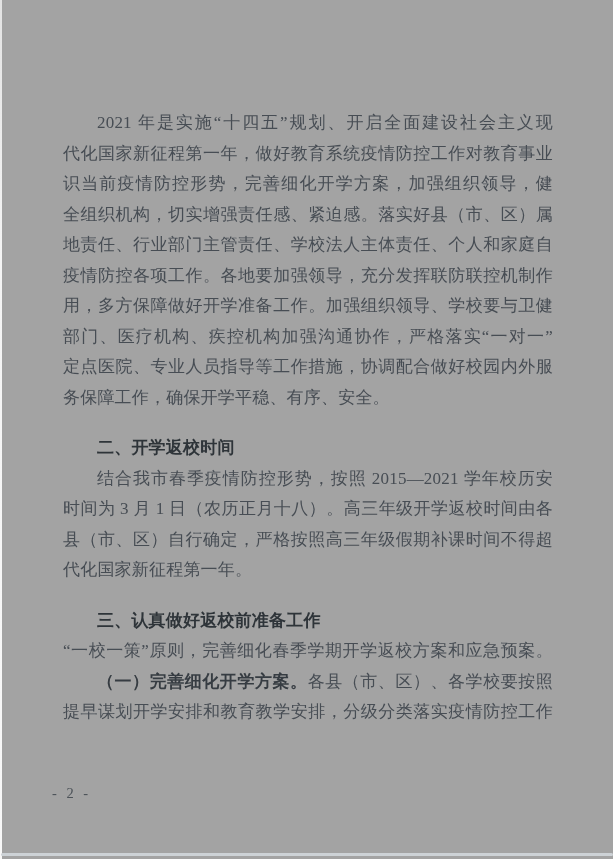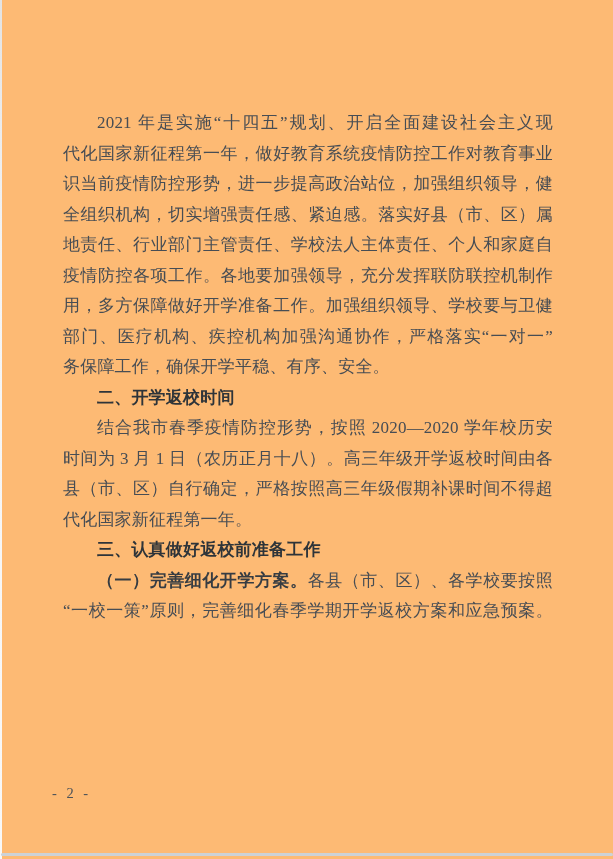--- a/index.html
+++ b/index.html
@@ -4,21 +4,21 @@
 <style>
   html, body {
     margin: 0;
     padding: 0;
     background: #ffffff;
   }
   .page {
     position: relative;
     width: 613px;
     height: 859px;
-    background: #fdba74;
+    background: #a3a3a3;
     font-family: "Liberation Serif", serif;
     overflow: hidden;
   }
   .page-left-edge {
     position: absolute;
     left: 0; top: 0;
     width: 2px; height: 100%;
     background: linear-gradient(180deg, #e3e3e3 0%, #f4f4f4 30%, #f8f8f8 100%);
   }
   .page-bottom-edge {
@@ -50,20 +50,21 @@
   }
   .line.indent {
     text-indent: 2em;
   }
   .line.heading {
     font-family: "Liberation Sans", sans-serif;
     font-weight: 700;
     color: #2e3439;
     text-align: left;
     text-align-last: left;
+    margin-top: 20px;
   }
   .lead {
     font-weight: 700;
     color: #363c42;
   }
   .page-number {
     position: absolute;
     left: 52px;
     top: 785px;
     font-size: 14.5px;
@@ -73,31 +74,33 @@
   }
 </style>
 </head>
 <body>
 
 <div class="page">
   <div class="page-left-edge"></div>
   <div class="doc-body" id="doc-body">
       <div class="line body indent fill">2021 年是实施“十四五”规划、开启全面建设社会主义现</div>
       <div class="line body fill">代化国家新征程第一年，做好教育系统疫情防控工作对教育事业</div>
-      <div class="line body fill">识当前疫情防控形势，进一步提高政治站位，加强组织领导，健</div>
+      <div class="line body fill">识当前疫情防控形势，完善细化开学方案，加强组织领导，健</div>
       <div class="line body fill">全组织机构，切实增强责任感、紧迫感。落实好县（市、区）属</div>
       <div class="line body fill">地责任、行业部门主管责任、学校法人主体责任、个人和家庭自</div>
       <div class="line body fill">疫情防控各项工作。各地要加强领导，充分发挥联防联控机制作</div>
       <div class="line body fill">用，多方保障做好开学准备工作。加强组织领导、学校要与卫健</div>
       <div class="line body fill">部门、医疗机构、疾控机构加强沟通协作，严格落实“一对一”</div>
+      <div class="line body fill">定点医院、专业人员指导等工作措施，协调配合做好校园内外服</div>
       <div class="line body">务保障工作，确保开学平稳、有序、安全。</div>
       <div class="line heading indent">二、开学返校时间</div>
-      <div class="line body indent fill">结合我市春季疫情防控形势，按照 2020—2020 学年校历安</div>
+      <div class="line body indent fill">结合我市春季疫情防控形势，按照 2015—2021 学年校历安</div>
       <div class="line body fill">时间为 3 月 1 日（农历正月十八）。高三年级开学返校时间由各</div>
       <div class="line body fill">县（市、区）自行确定，严格按照高三年级假期补课时间不得超</div>
       <div class="line body">代化国家新征程第一年。</div>
       <div class="line heading indent">三、认真做好返校前准备工作</div>
+      <div class="line body fill">“一校一策”原则，完善细化春季学期开学返校方案和应急预案。</div>
       <div class="line body indent fill"><span class="lead">（一）完善细化开学方案。</span>各县（市、区）、各学校要按照</div>
-      <div class="line body fill">“一校一策”原则，完善细化春季学期开学返校方案和应急预案。</div>
+      <div class="line body fill">提早谋划开学安排和教育教学安排，分级分类落实疫情防控工作</div>
     </div>
   <div class="page-number">- 2 -</div>
   <div class="page-bottom-edge"></div>
 </div>
 
 </body></html>

